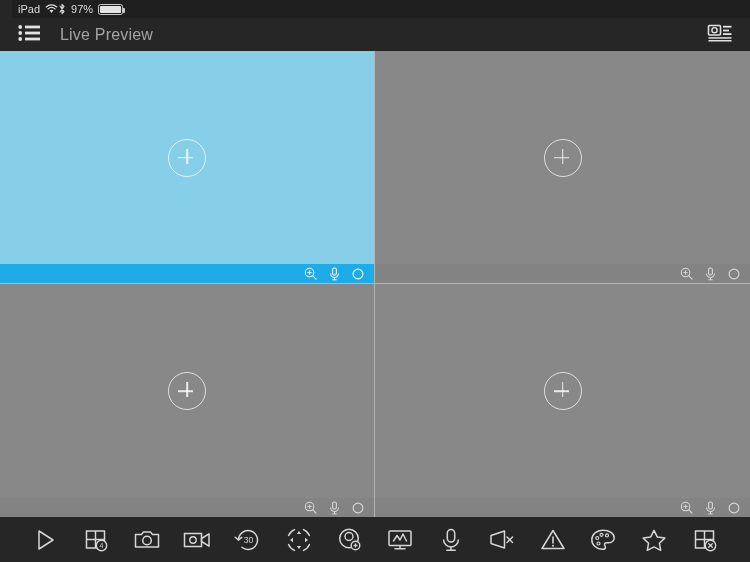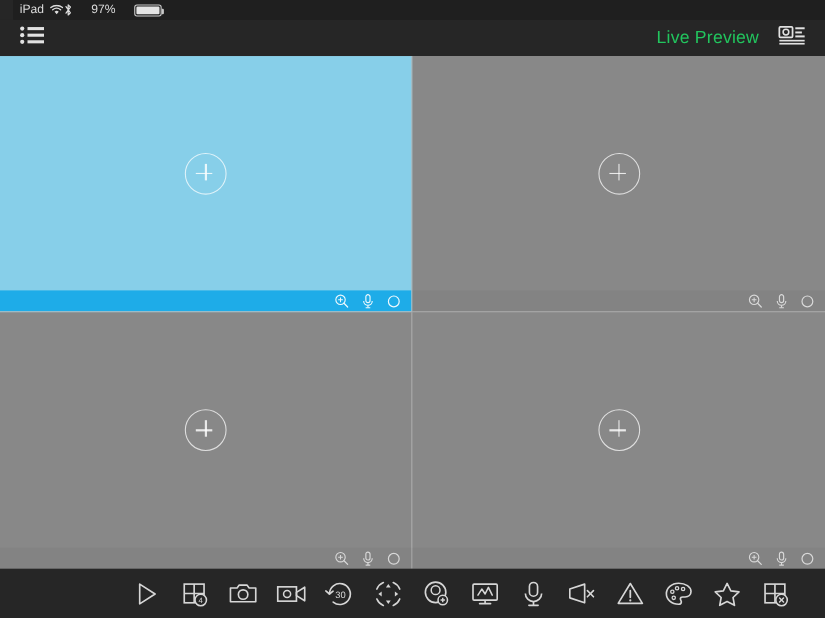--- a/index.html
+++ b/index.html
@@ -45,21 +45,21 @@
   .status-center {
     flex: 1 1 auto;
     text-align: center;
     font-size: 11px;
     color: #e6e6e6;
     letter-spacing: 0.1px;
   }
   .status-right {
     display: flex;
     align-items: center;
-    gap: 17px;
+    gap: 5px;
     padding-right: 7px;
     flex: 0 0 auto;
   }
   .carrier { font-size: 11px; color: #dcdcdc; }
   .batt-pct { font-size: 11px; color: #dcdcdc; }
   .wifi-ico, .bt-ico { display: inline-block; line-height: 0; }
   .batt {
     position: relative;
     width: 25px; height: 11px;
     border: 1px solid #c9c9c9;
@@ -96,22 +96,22 @@
     width: 60px;
     height: 33px;
     display: flex;
     align-items: center;
     justify-content: center;
     cursor: pointer;
     flex: 0 0 auto;
   }
   .nav-title {
     flex: 1 1 auto;
-    text-align: right;
-    color: #22c55e;
+    text-align: left;
+    color: #a3a3a3;
     font-size: 16px;
     letter-spacing: 0.2px;
   }
 
   
   .grid {
     position: absolute;
     top: 51px; left: 0;
     width: 750px;
     height: 466px;
@@ -185,21 +185,21 @@
 
   
   .toolbar {
     position: absolute;
     left: 0; bottom: 0;
     width: 750px;
     height: 45px;
     background: #262626;
     display: flex;
     align-items: center;
-    justify-content: flex-end;
+    justify-content: space-between;
     padding: 0 23px;
     box-sizing: border-box;
   }
   .tool-btn {
     width: 44px;
     height: 45px;
     display: flex;
     align-items: center;
     justify-content: center;
     cursor: pointer;

